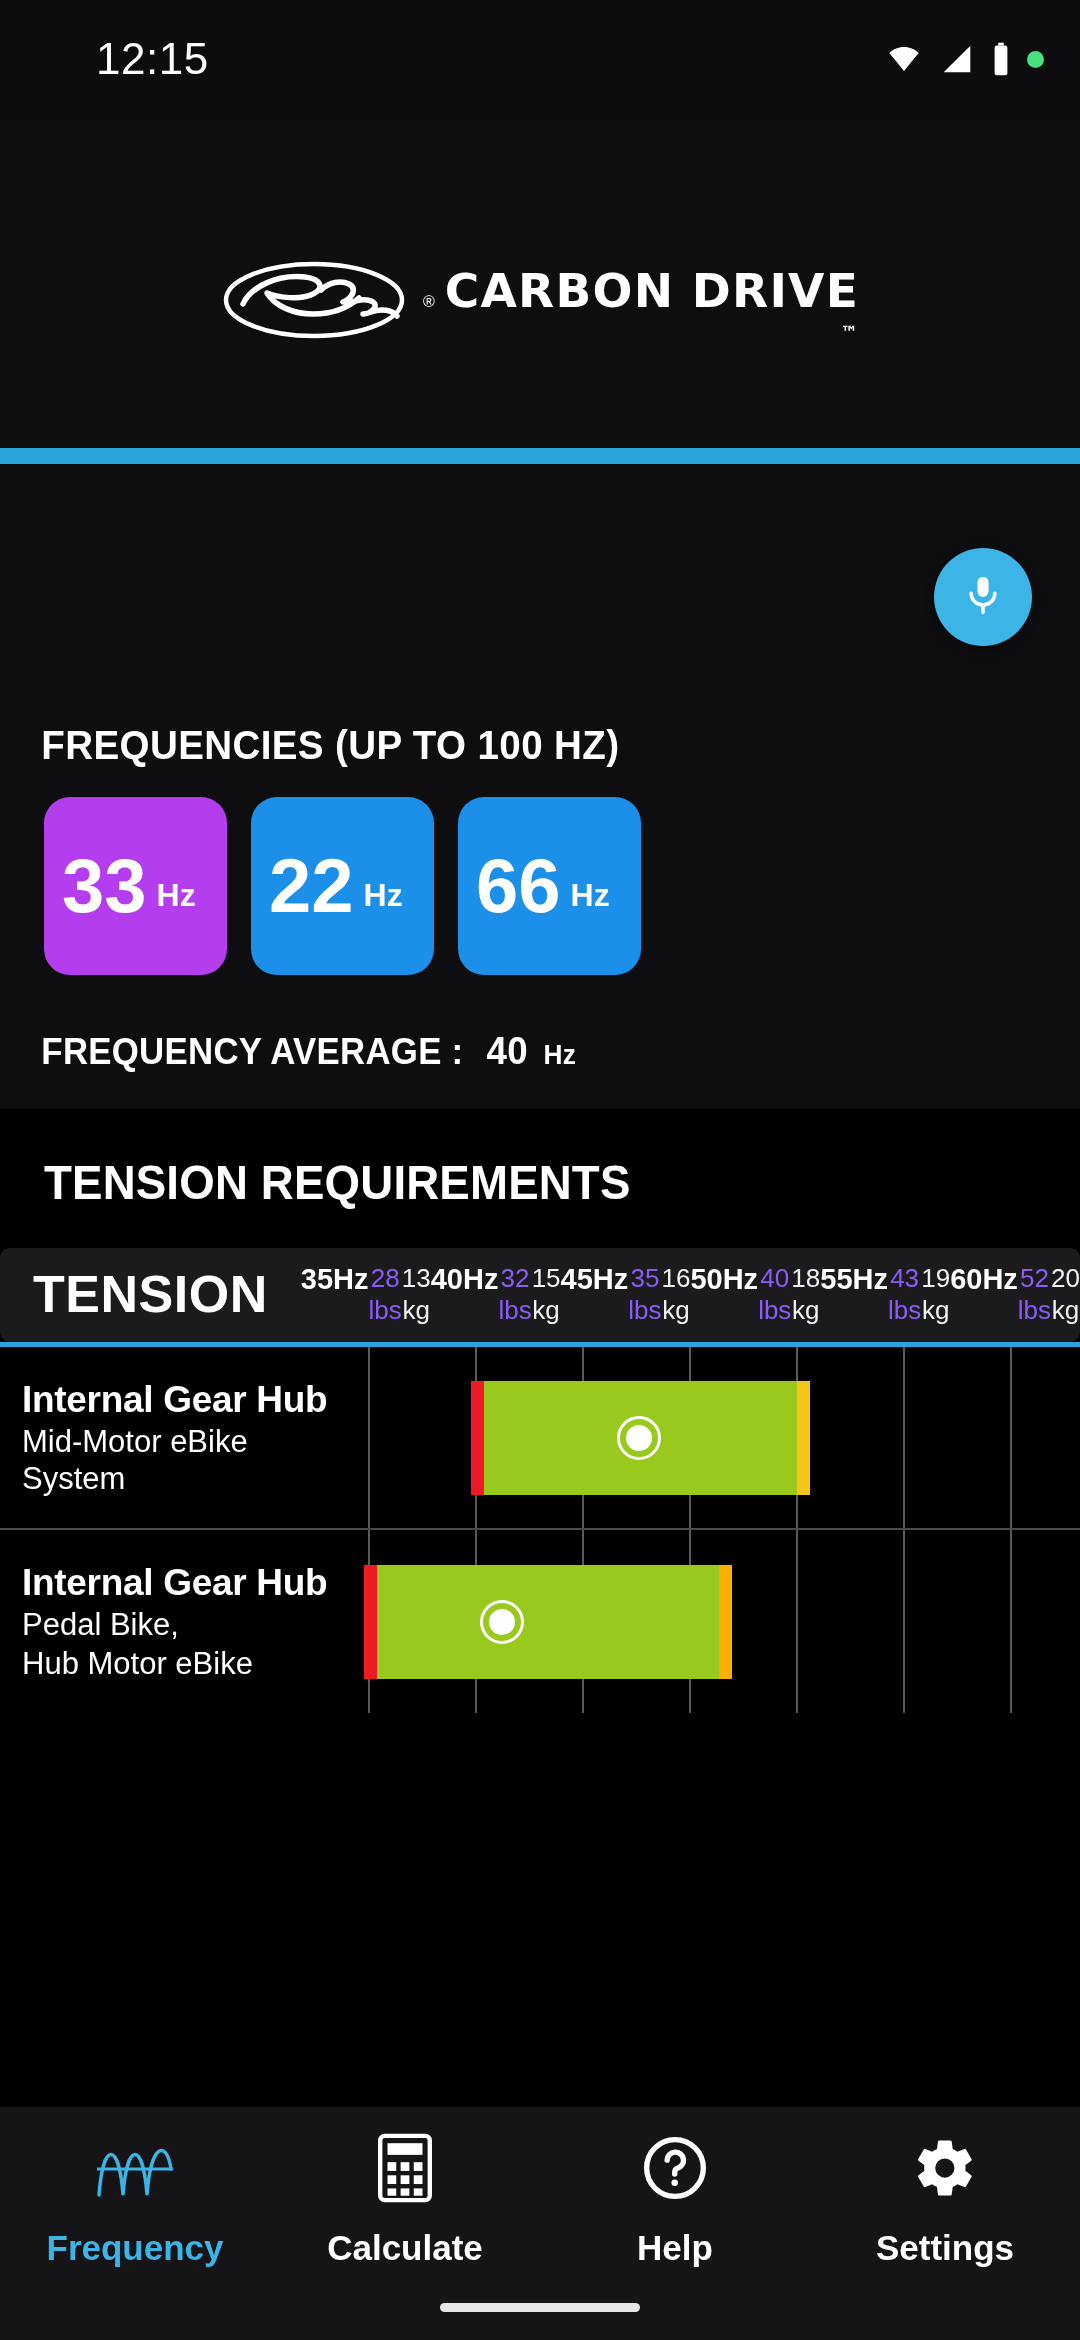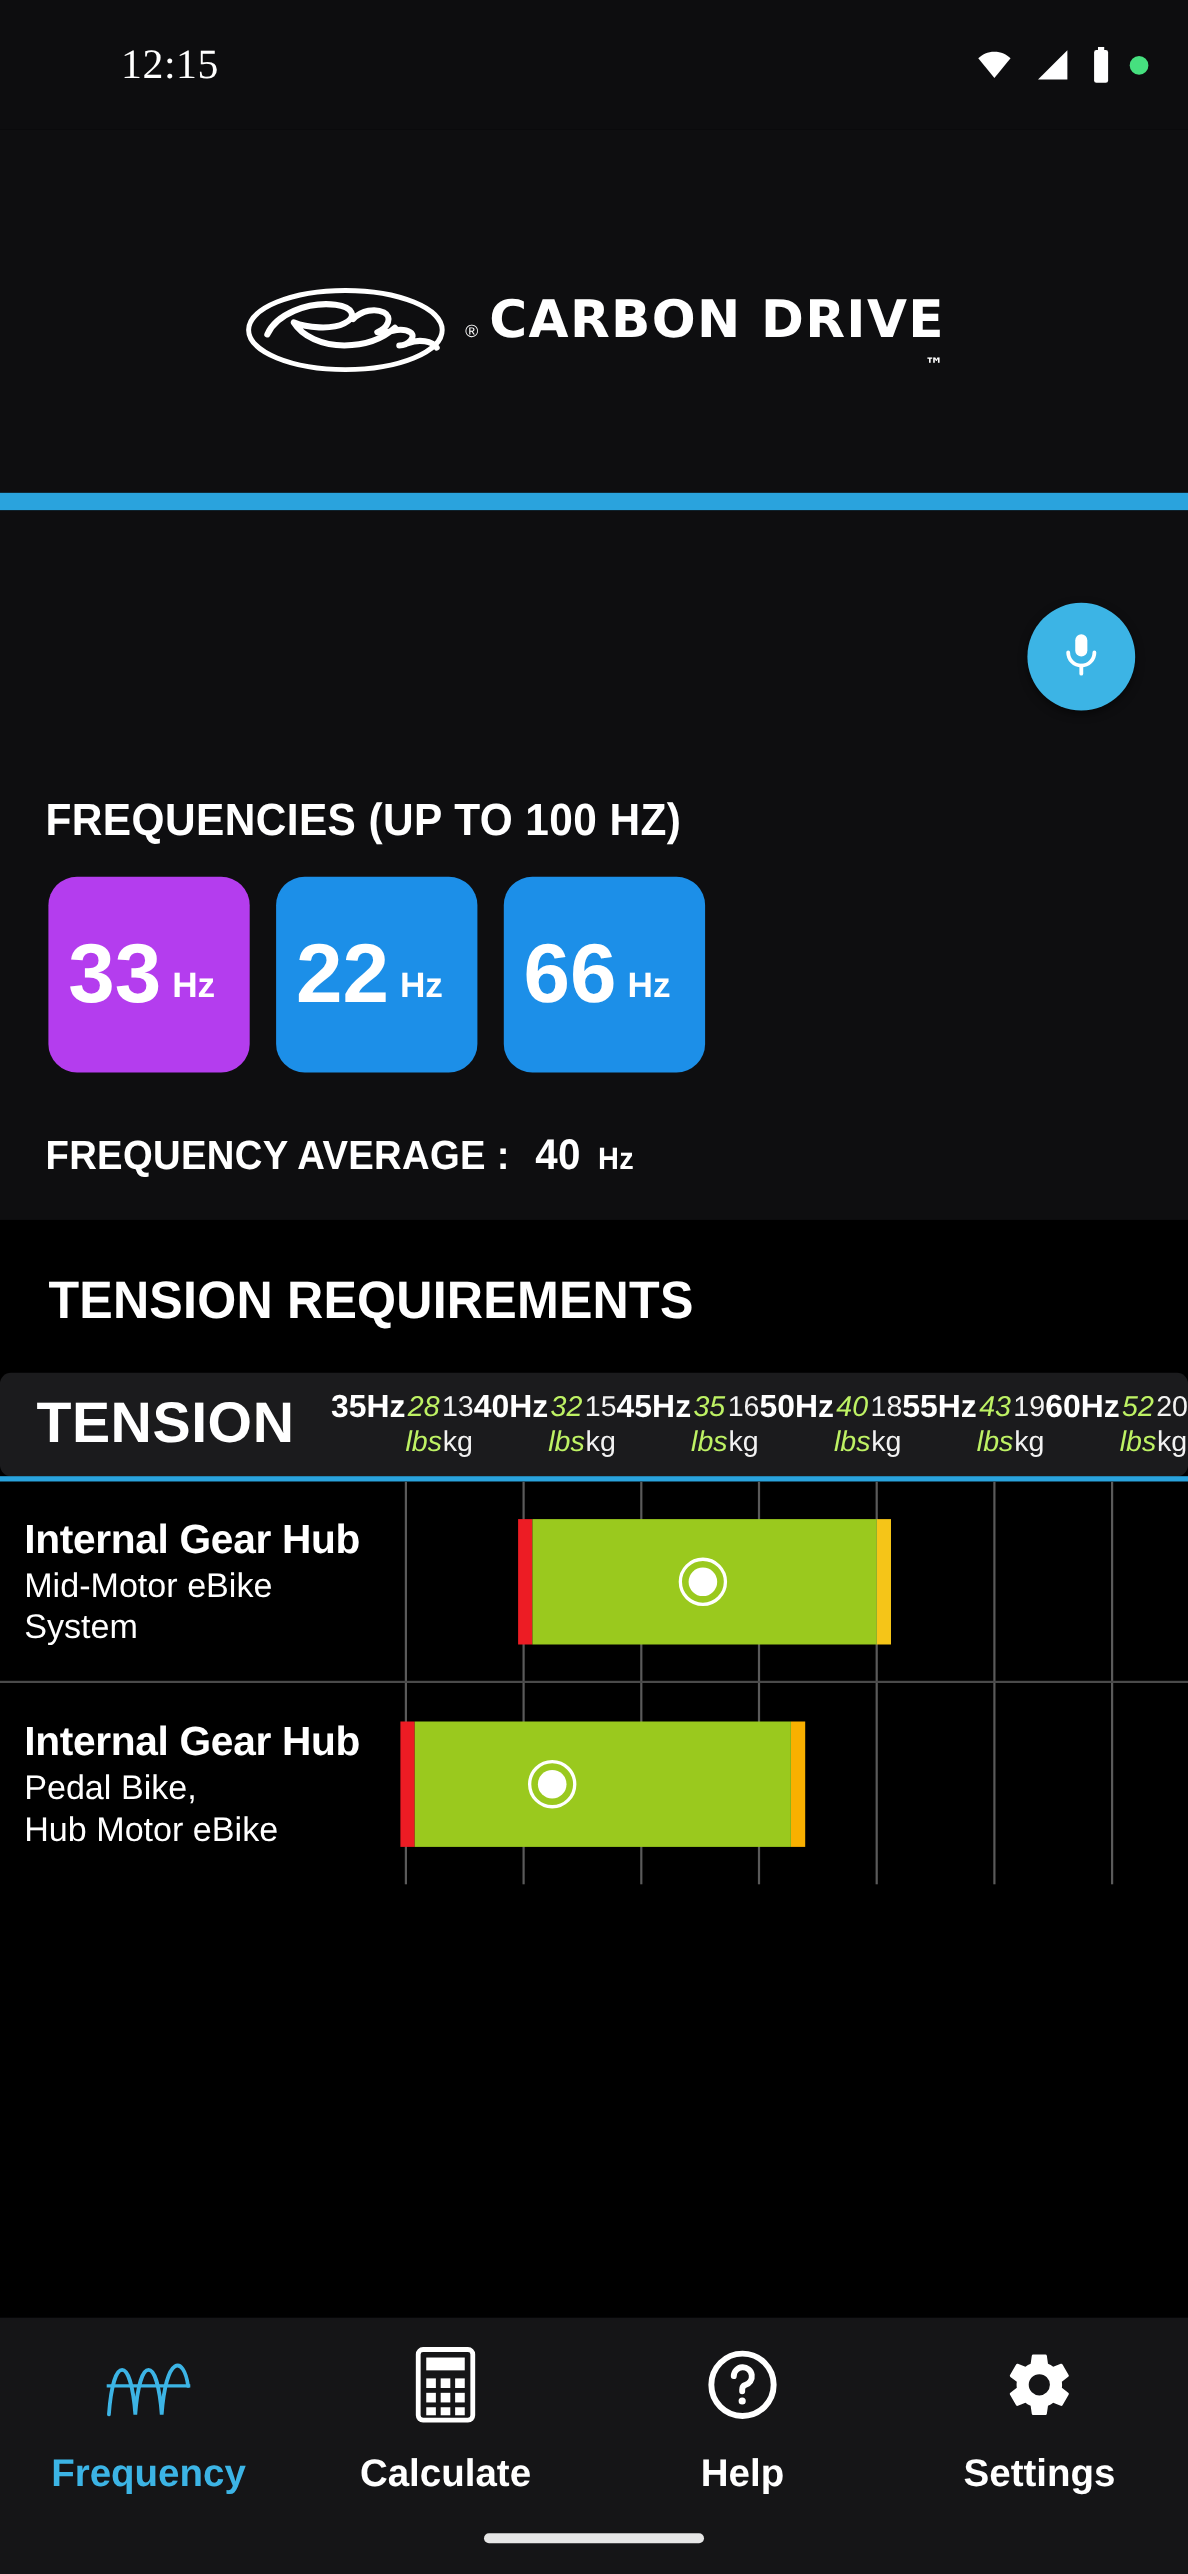--- a/index.html
+++ b/index.html
@@ -10,22 +10,22 @@
     color:#fff; overflow:hidden; position:relative;
   }
 
   
   .statusbar{
     height:118px; background:#0d0d0f;
     display:flex; align-items:center;
     padding:0 40px 0 0; position:relative;
   }
   .sb-time{
-    position:absolute; left:110px; top:50%; transform:translateY(-50%);
-    font-size:38px; font-weight:400; letter-spacing:.5px; color:#fff;font-family:Liberation Serif, serif;
+    position:absolute; left:96px; top:50%; transform:translateY(-50%);
+    font-size:44px; font-weight:400; letter-spacing:.5px; color:#fff;
   }
   .sb-icons{
     position:absolute; right:36px; top:50%; transform:translateY(-50%);
     display:flex; align-items:center; gap:16px;
   }
   .sb-icons svg{display:block}
   .greendot{width:17px;height:17px;border-radius:50%;background:#46e07f;}
 
   
   .logo-header{
@@ -91,21 +91,21 @@
   .tt-label{
     width:333px; display:flex; align-items:center; justify-content:center;
     font-size:52px; font-weight:700; letter-spacing:.5px;
   }
   .tt-cols{flex:1; display:flex;}
   .tt-col{
     flex:1; text-align:center; line-height:1.24;
     display:flex; flex-direction:row; justify-content:center;
   }
   .tt-hz{font-size:29px; font-weight:700;}
-  .tt-lbs{font-size:26px; font-weight:400; color:#bef264;font-style:italic;}
+  .tt-lbs{font-size:26px; font-weight:400; color:#8b5cf6;}
   .tt-kg{font-size:26px; font-weight:400; color:#f2f2f2;}
 
   .tt-rule{height:5px;background:#2aa3dd;width:100%;}
 
   
   .chart{background:#000; position:relative;}
   .gridlines{position:absolute; inset:0; pointer-events:none;}
   .gridline{position:absolute; top:0; bottom:0; width:2px; background:#5a5a5a;}
   .row{
     position:relative; height:183px; border-bottom:2px solid #4a4a4a;

